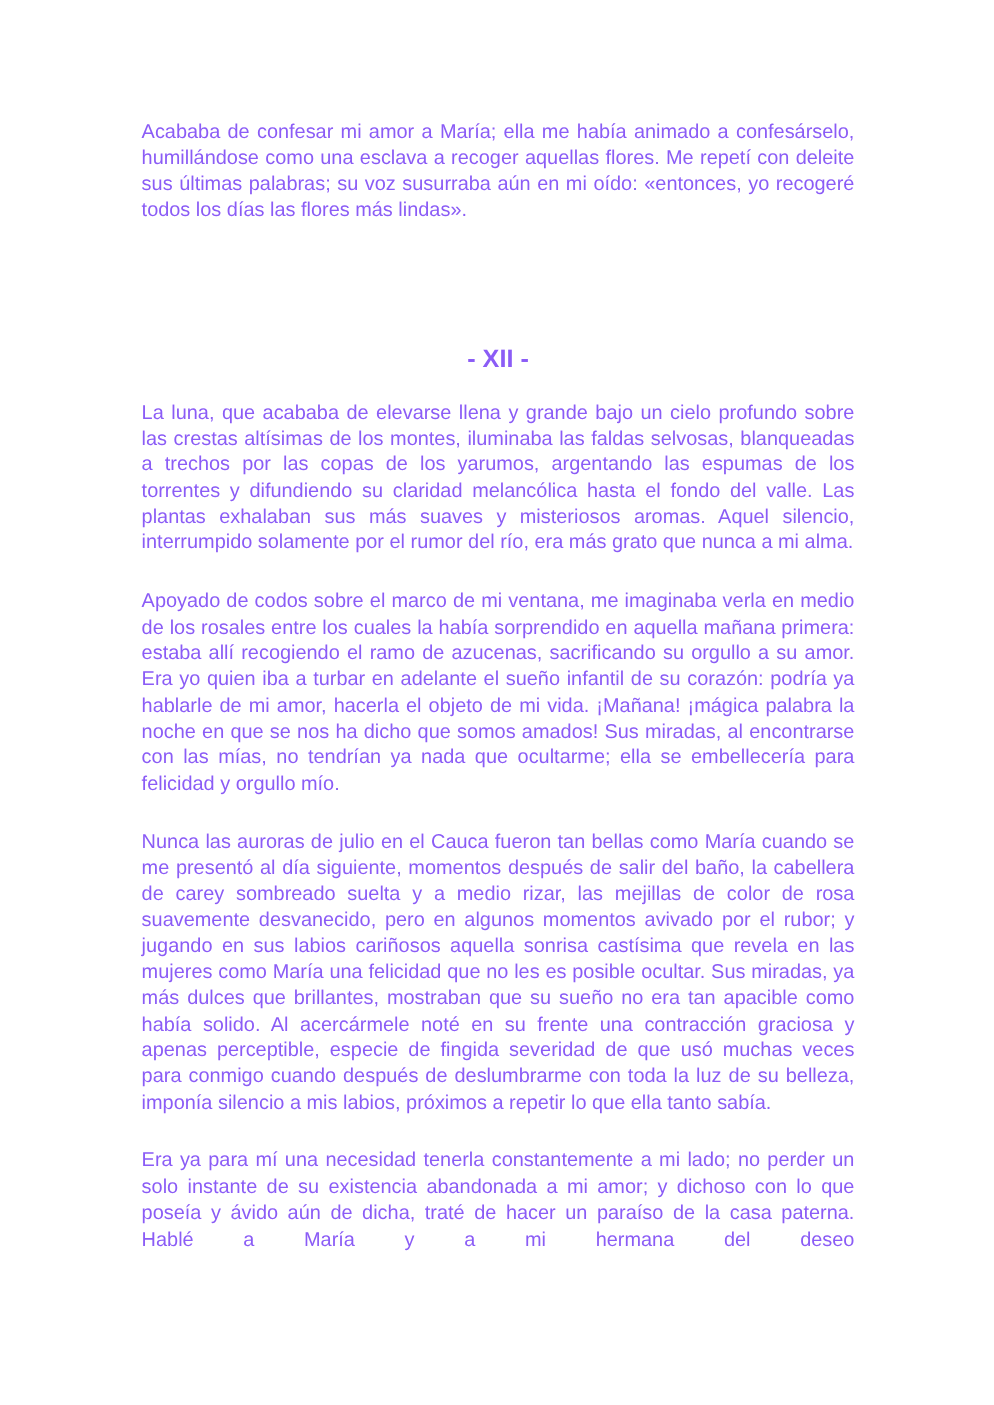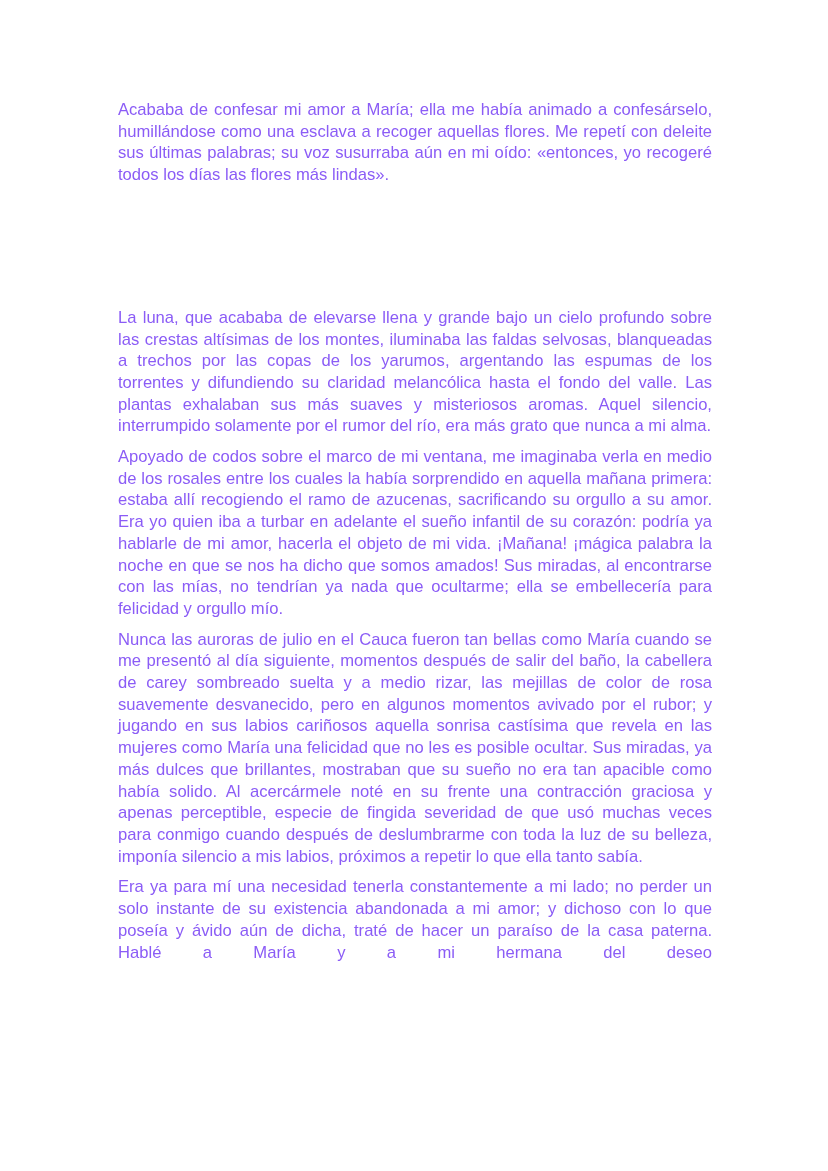--- a/index.html
+++ b/index.html
@@ -3,32 +3,33 @@
 <meta charset="utf-8">
 <style>
   html, body { margin: 0; padding: 0; background: #ffffff; }
   body { width: 828px; height: 1171px; position: relative; overflow: hidden; }
   .page {
     position: absolute; left: 118px; top: 99px; width: 594px;
     font-family: "Liberation Sans", sans-serif;
     font-size: 16.6px; line-height: 21.7px; color: #8b5cf6;
   }
   .para { margin: 0; text-align: justify; text-align-last: left; }
-  .para + .para { margin-top: 9px; }
+  .para + .para { margin-top: 27px; }
   .chapter-title {
     text-align: center; font-weight: bold; font-size: 21px;
     margin: 0; line-height: 26px;
   }
   .gap-before-title { height: 101px; }
   .gap-after-title { height: 20px; }
 </style>
 </head>
 <body>
 
 <div class="page">
   <p class="para">Acababa de confesar mi amor a María; ella me había animado a confesárselo, humillándose como una esclava a recoger aquellas flores. Me repetí con deleite sus últimas palabras; su voz susurraba aún en mi oído: «entonces, yo recogeré todos los días las flores más lindas».</p>
   <div class="gap-before-title"></div>
+  <h2 class="chapter-title">- XII -</h2>
   <div class="gap-after-title"></div>
   <p class="para">La luna, que acababa de elevarse llena y grande bajo un cielo profundo sobre las crestas altísimas de los montes, iluminaba las faldas selvosas, blanqueadas a trechos por las copas de los yarumos, argentando las espumas de los torrentes y difundiendo su claridad melancólica hasta el fondo del valle. Las plantas exhalaban sus más suaves y misteriosos aromas. Aquel silencio, interrumpido solamente por el rumor del río, era más grato que nunca a mi alma.</p>
   <p class="para">Apoyado de codos sobre el marco de mi ventana, me imaginaba verla en medio de los rosales entre los cuales la había sorprendido en aquella mañana primera: estaba allí recogiendo el ramo de azucenas, sacrificando su orgullo a su amor. Era yo quien iba a turbar en adelante el sueño infantil de su corazón: podría ya hablarle de mi amor, hacerla el objeto de mi vida. ¡Mañana! ¡mágica palabra la noche en que se nos ha dicho que somos amados! Sus miradas, al encontrarse con las mías, no tendrían ya nada que ocultarme; ella se embellecería para felicidad y orgullo mío.</p>
   <p class="para">Nunca las auroras de julio en el Cauca fueron tan bellas como María cuando se me presentó al día siguiente, momentos después de salir del baño, la cabellera de carey sombreado suelta y a medio rizar, las mejillas de color de rosa suavemente desvanecido, pero en algunos momentos avivado por el rubor; y jugando en sus labios cariñosos aquella sonrisa castísima que revela en las mujeres como María una felicidad que no les es posible ocultar. Sus miradas, ya más dulces que brillantes, mostraban que su sueño no era tan apacible como había solido. Al acercármele noté en su frente una contracción graciosa y apenas perceptible, especie de fingida severidad de que usó muchas veces para conmigo cuando después de deslumbrarme con toda la luz de su belleza, imponía silencio a mis labios, próximos a repetir lo que ella tanto sabía.</p>
   <p class="para" style="text-align-last: justify;">Era ya para mí una necesidad tenerla constantemente a mi lado; no perder un solo instante de su existencia abandonada a mi amor; y dichoso con lo que poseía y ávido aún de dicha, traté de hacer un paraíso de la casa paterna. Hablé a María y a mi hermana del deseo</p>
 </div>
 
 </body></html>

